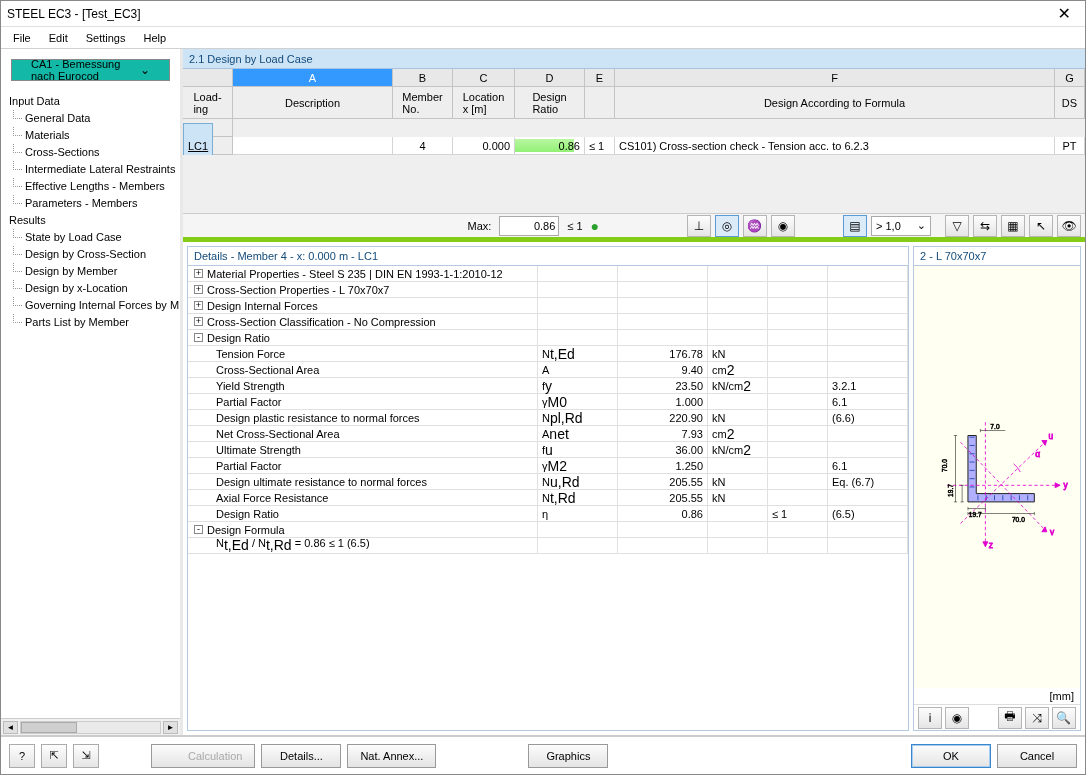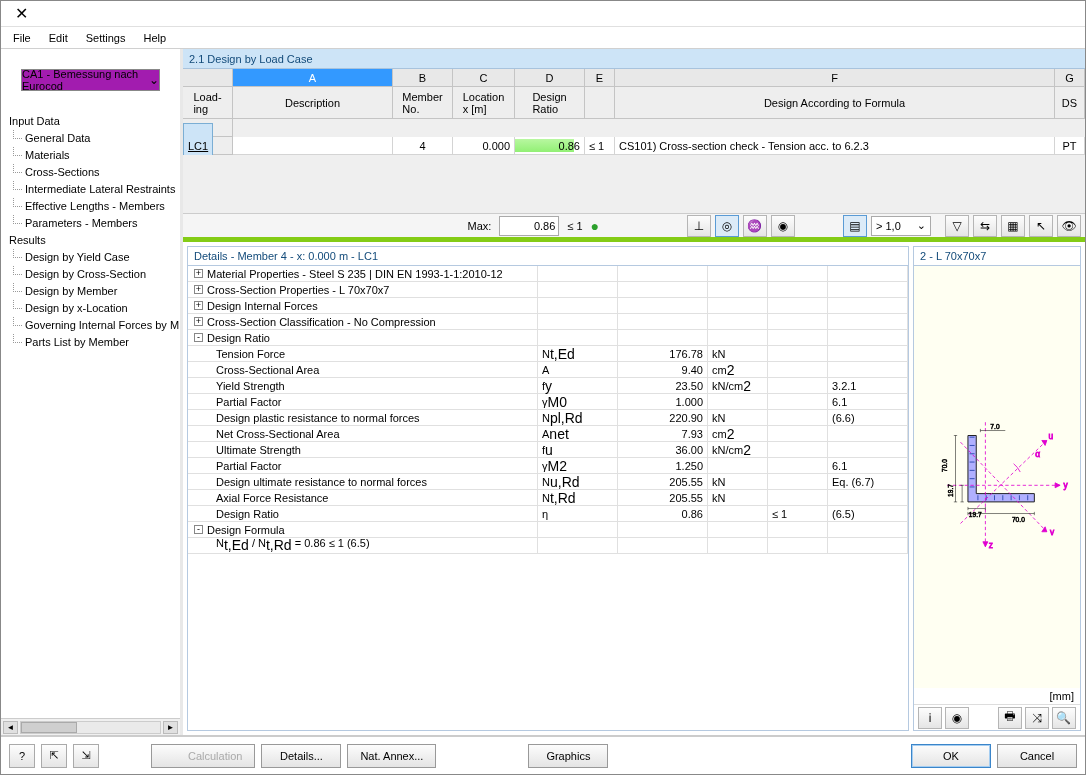--- a/index.html
+++ b/index.html
@@ -41,26 +41,26 @@
 }
 .leftpane {
   width: 182px;
   display: flex;
   flex-direction: column;
   border-right: 3px solid #e8e8e8;
 }
 .combo {
   height: 22px;
   border: 1px solid #888;
-  margin: 20px;
-  padding: 1px 0;
+  margin: 10px;
+  padding: 1px 19px;
   display: flex;
   align-items: center;
   justify-content: space-between;
-  background: #a21caf;
+  background: #14b8a6;
 }
 .combo::after { content: "⌄"; font-size: 12px; }
 .tree {
   flex: 1;
   padding: 2px 4px;
   overflow: hidden;
   white-space: nowrap;
   position: relative;
 }
 .tree-root { margin-left: 2px; }
@@ -200,20 +200,21 @@
   display:flex; align-items:center; justify-content:center;
 }
 sup,sub { font-size:14px; }
 .dropdown-val { width:60px; height:20px; border:1px solid #aaa; background:#fff; display:flex; align-items:center; justify-content:space-between; padding:0 4px;}
 .dropdown-val::after { content:"⌄"; }
 </style>
 </head>
 <body>
 
 <div class="titlebar">
+  <div class="titlebar-text">STEEL EC3 - [Test_EC3]</div>
   <div class="close-x">✕</div>
 </div>
 
 <div class="menubar">
   <span>File</span>
   <span>Edit</span>
   <span>Settings</span>
   <span>Help</span>
 </div>
 
@@ -224,21 +225,21 @@
     </div>
     <div class="tree">
       <div class="tree-row tree-root">Input Data</div>
       <div class="tree-row tree-child">General Data</div>
       <div class="tree-row tree-child">Materials</div>
       <div class="tree-row tree-child">Cross-Sections</div>
       <div class="tree-row tree-child">Intermediate Lateral Restraints</div>
       <div class="tree-row tree-child">Effective Lengths - Members</div>
       <div class="tree-row tree-child">Parameters - Members</div>
       <div class="tree-row tree-root">Results</div>
-      <div class="tree-row tree-child">Design by Yield Case</div>
+      <div class="tree-row tree-child">State by Load Case</div>
       <div class="tree-row tree-child">Design by Cross-Section</div>
       <div class="tree-row tree-child">Design by Member</div>
       <div class="tree-row tree-child">Design by x-Location</div>
       <div class="tree-row tree-child">Governing Internal Forces by M</div>
       <div class="tree-row tree-child">Parts List by Member</div>
     </div>
     <div class="hscroll">
       <div class="scrollbtn">◄</div>
       <div class="scrolltrack">
           <div class="scrollthumb"></div>

